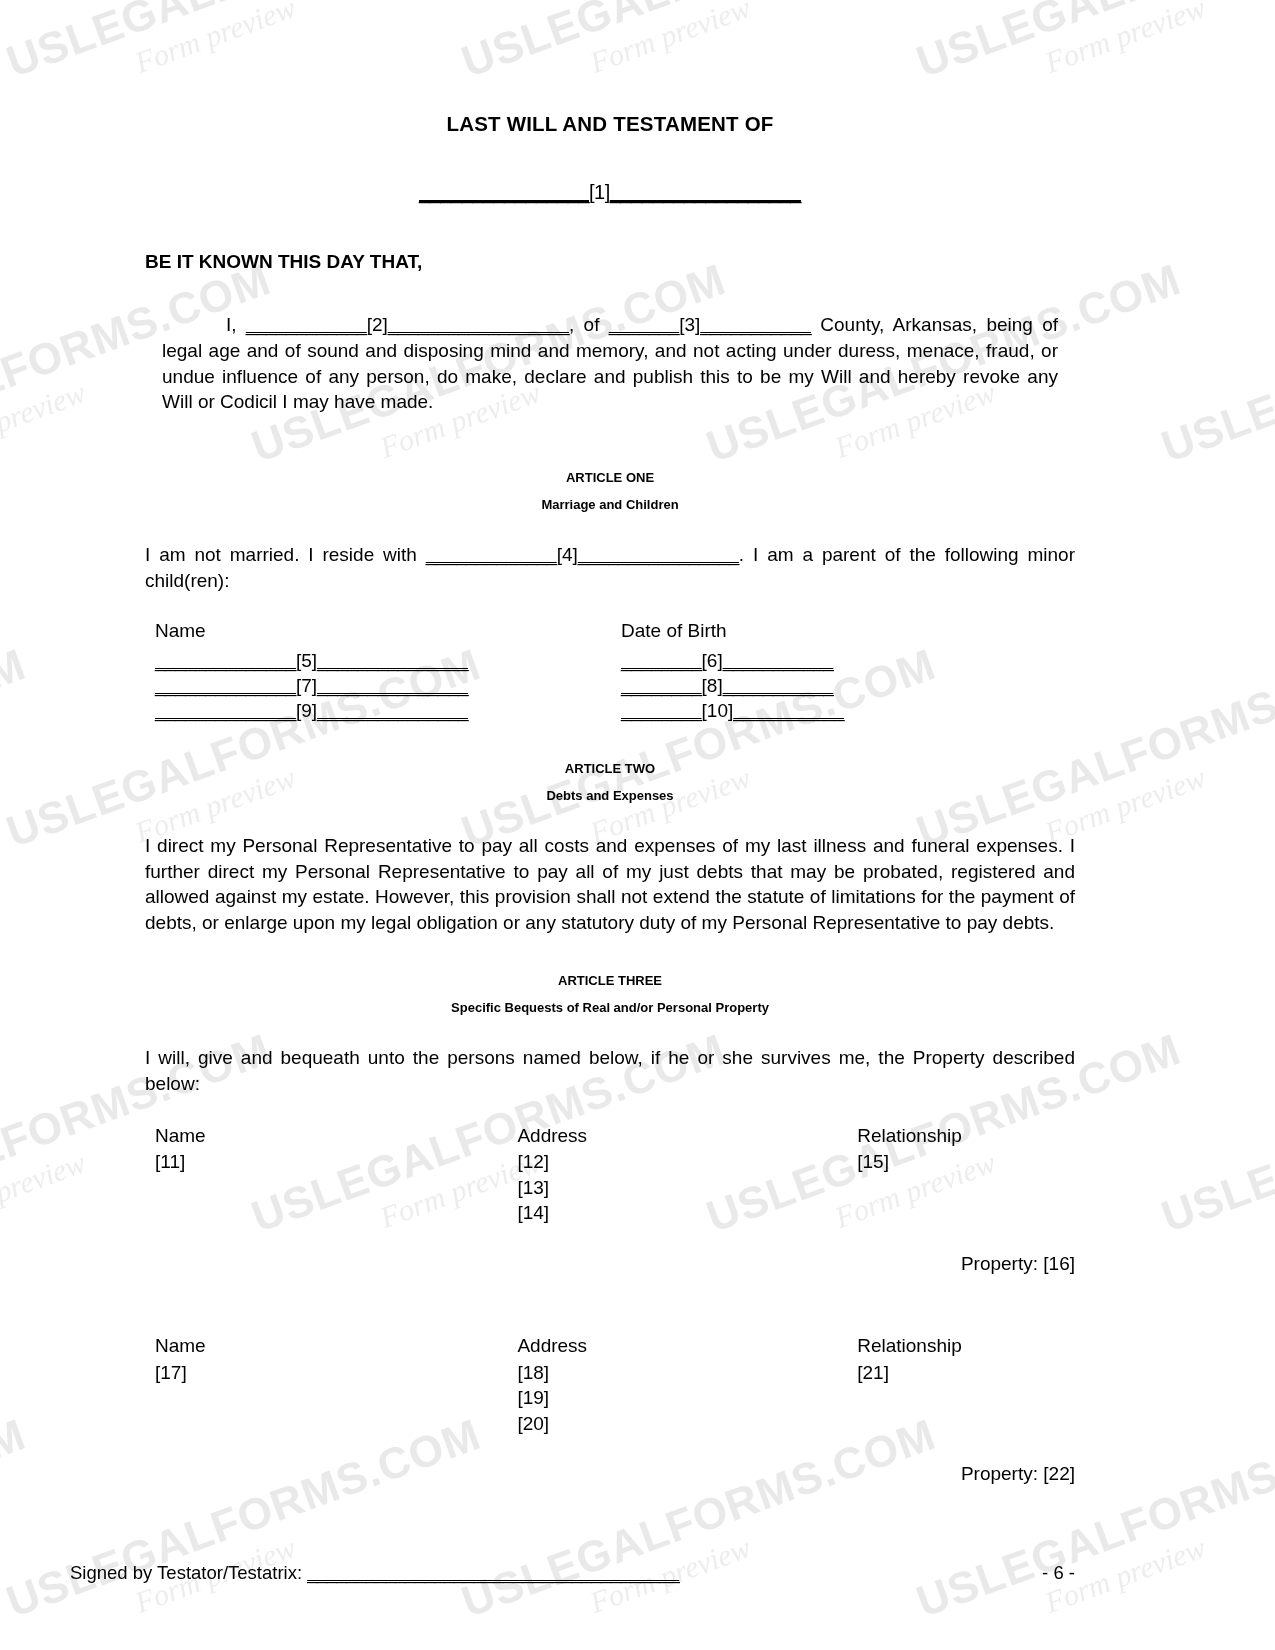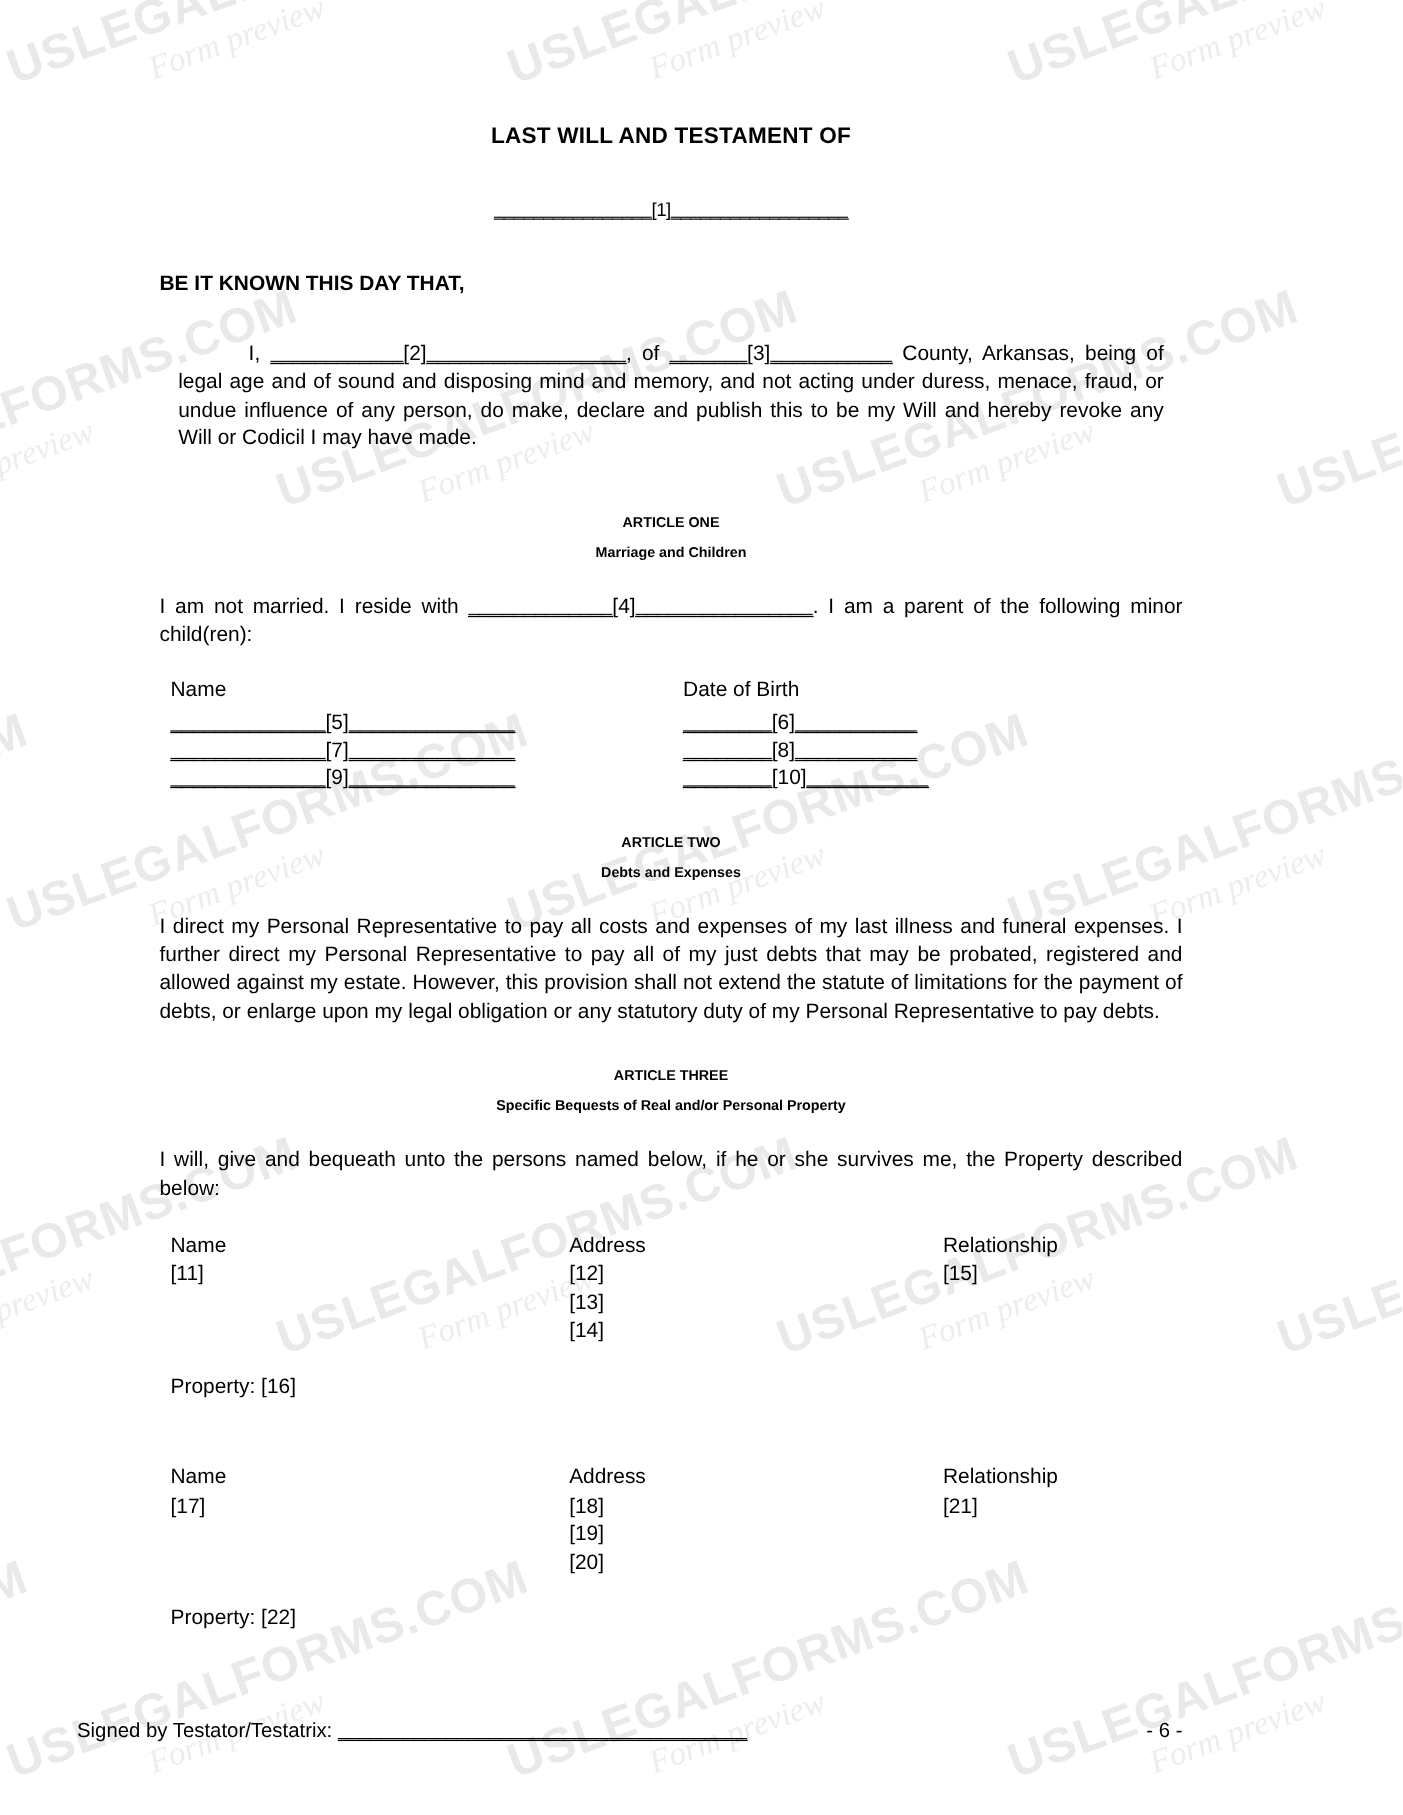--- a/index.html
+++ b/index.html
@@ -70,21 +70,21 @@
   .doc-title {
     text-align: center;
     font-weight: bold;
     font-size: 20.5px;
     margin: 0;
     padding-top: 112px;
     letter-spacing: 0.2px;
   }
   .title-blank {
     text-align: center;
-    font-size: 17px;
+    font-size: 20px;
     margin: 0;
     padding-top: 45px;
     letter-spacing: -0.5px;
   }
   .title-blank .ul {
     text-decoration: underline;
   }
 
   .beit {
     font-weight: bold;
@@ -165,21 +165,21 @@
     position: relative;
     width: 100%;
     font-size: 19px;
     line-height: 25.5px;
   }
   .bq-row { display: flex; }
   .bq-c1 { width: 336px; }
   .bq-c2 { width: 362px; margin-left: 47px; }
   .bq-c3 { width: 232px; }
   .bq-hdr { margin-bottom: 1px; }
-  .bq-prop { padding-top: 25px; }
+  .bq-prop { padding-top: 25px; text-align: right; }
 
   
   .footer {
     position: absolute;
     left: 70px;
     right: 62px;
     top: 1562px;
     font-size: 18.5px;
     display: flex;
     align-items: baseline;

